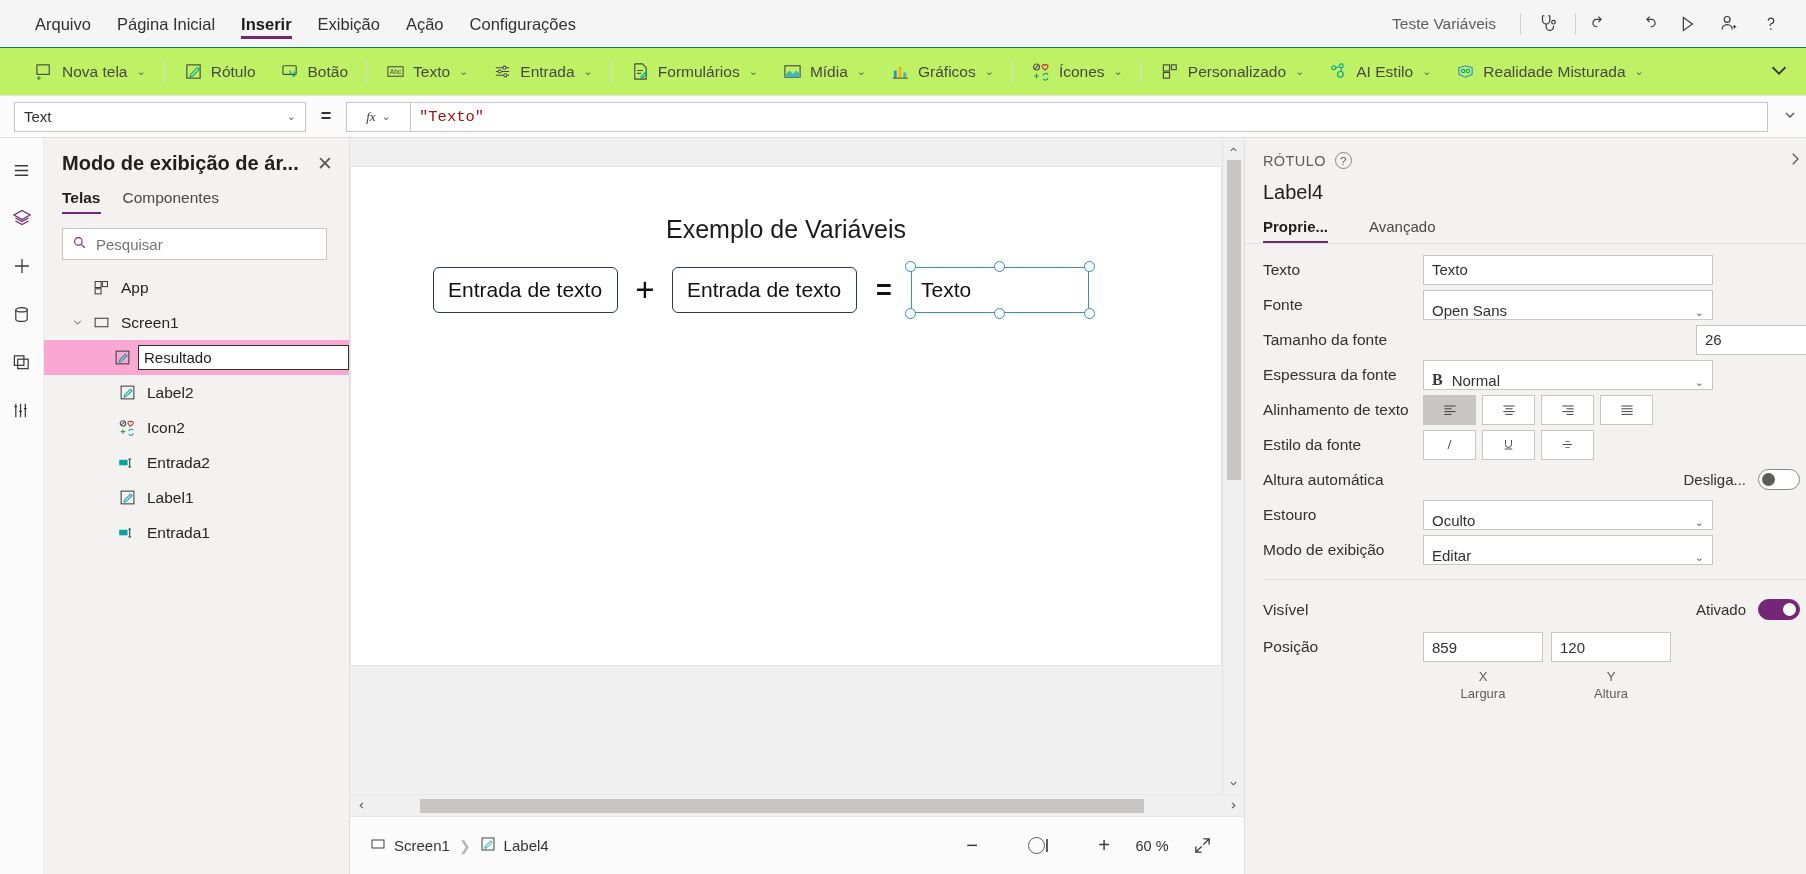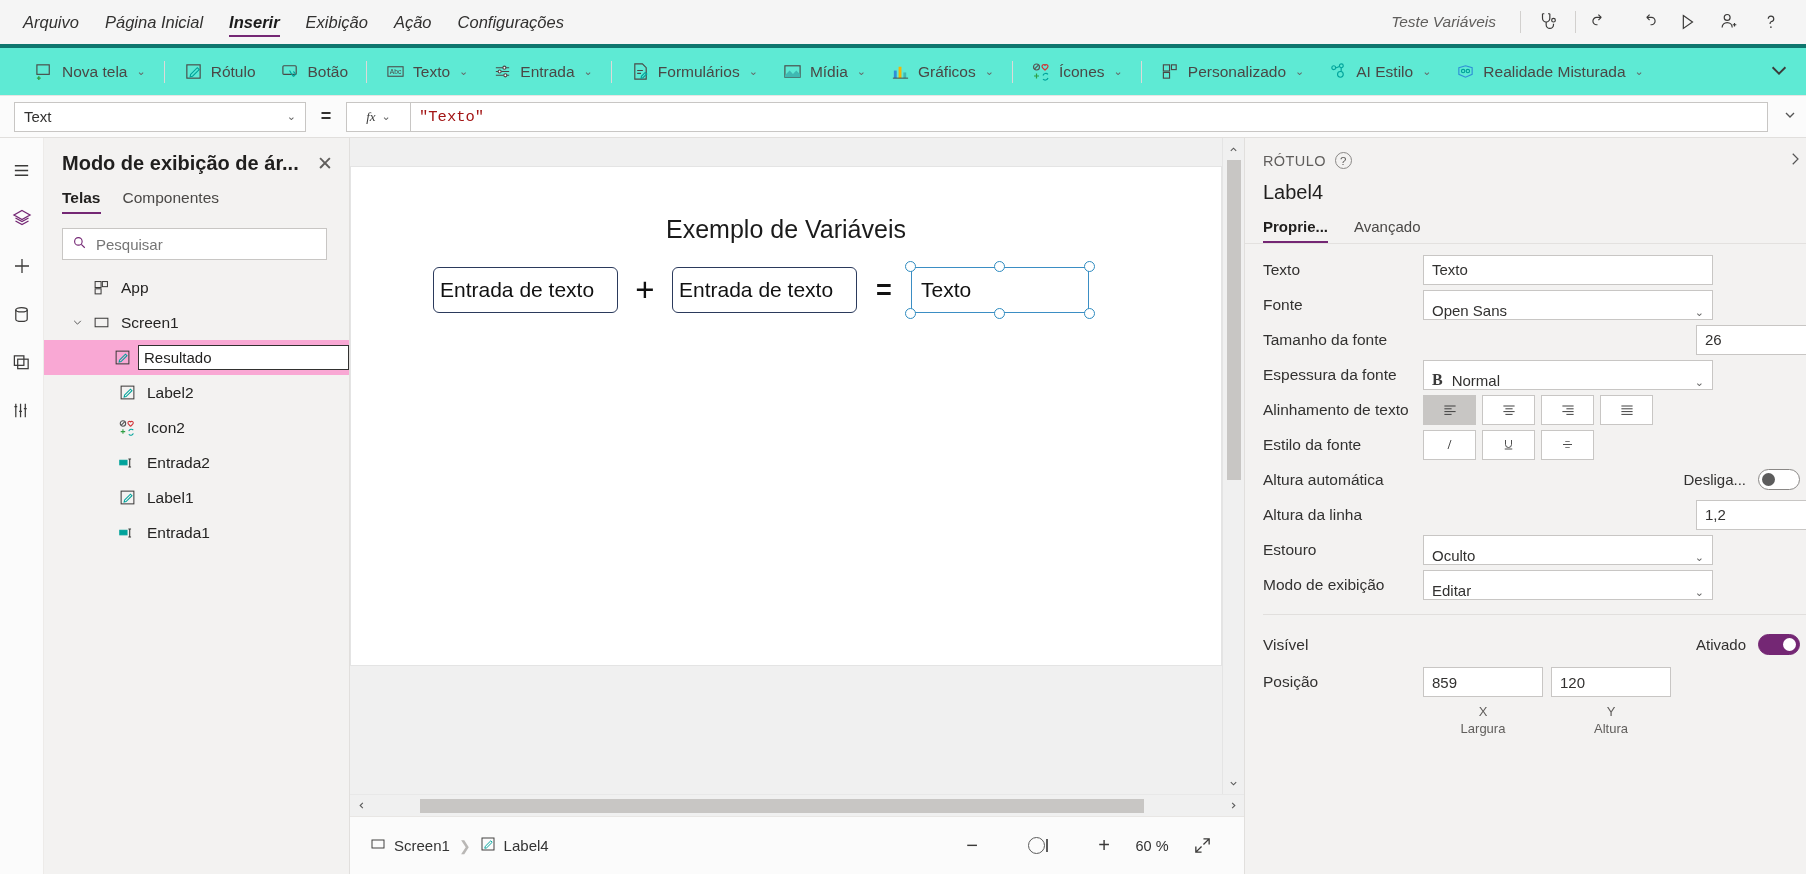--- a/index.html
+++ b/index.html
@@ -10,24 +10,23 @@
     overflow: hidden;
     color: #333;
   }
   .app { width: 1806px; height: 874px; display: flex; flex-direction: column; position: relative; }
 
   
   .menubar {
     height: 48px; min-height: 48px;
     background: #f5f5f5;
     display: flex; align-items: center;
-    padding-left: 10px;
-    border-bottom: 4px solid #0f766e;
+    padding-left: 22px;
+    border-bottom: 1px solid #0f766e;
     position: relative;
-    font-style: italic;
   }
   .menu-item {
     font-size: 16.5px; color: #323130;
     padding: 0 13px; height: 48px; line-height: 48px;
     cursor: pointer; position: relative; white-space: nowrap;
   }
   .menu-item.active { font-weight: bold; color: #1b1b1b; }
   .menu-item.active::after {
     content: ""; position: absolute; left: 13px; right: 13px; bottom: 9px;
     height: 2.5px; background: #742774;
@@ -40,21 +39,21 @@
   .vdiv { width: 1px; height: 22px; background: #d2d0ce; margin: 0 6px; }
   .ico-btn {
     width: 42px; height: 40px; display: flex; align-items: center; justify-content: center;
     cursor: pointer; color: #3b3a39;
   }
   .ico-btn svg { display: block; }
 
   
   .toolbar {
     height: 48px; min-height: 48px;
-    background: #5eead4;
+    background: #bef264;
     display: flex; align-items: center;
     padding-left: 22px; gap: 0px;
     border-bottom: 1px solid #e7e5e3;
     position: relative; overflow: hidden;
   }
   .tb-item {
     display: flex; align-items: center; gap: 7px;
     padding: 0 12px; height: 34px; cursor: pointer;
     font-size: 15.5px; color: #4a4846; white-space: nowrap;
   }
@@ -161,21 +160,21 @@
   }
   .screen-title {
     position: absolute; left: 0; right: 0; top: 48px; text-align: center;
     font-size: 25px; color: #1b1b1b; font-family: "Liberation Sans", sans-serif;
   }
   .eqrow {
     position: absolute; left: 82px; top: 100px; display: flex; align-items: center; gap: 0;
   }
   .txtinput {
     width: 185px; height: 46px; border: 1.3px solid #2b3a5c; border-radius: 6px;
-    display: flex; align-items: center; padding: 0 6px;
+    display: flex; align-items: center; padding: 0 14px;
     font-size: 21px; color: #111; background: #fff;
   }
   .op { font-size: 33px; color: #111; width: 54px; text-align: center; font-weight: 400; }
   .op-eq { font-size: 27px; color: #111; width: 54px; text-align: center; font-weight: 700; }
   .sel-wrap { position: relative; }
   .sel-label {
     width: 178px; height: 46px; border: 1.2px solid #3b8ec4;
     display: flex; align-items: center; padding: 0 9px;
     font-size: 21px; color: #111; background: #fff;
   }
@@ -230,21 +229,21 @@
   }
   .pp-head { padding: 14px 16px 0 18px; position: relative; }
   .pp-kicker { font-size: 14.5px; color: #605e5c; letter-spacing: .4px; display: flex; align-items: center; gap: 9px; }
   .qmark {
     width: 17px; height: 17px; border: 1.3px solid #8a8886; border-radius: 50%;
     font-size: 11.5px; display: inline-flex; align-items: center; justify-content: center;
     color: #605e5c; cursor: pointer;
   }
   .pp-name { font-size: 20px; color: #201f1e; margin-top: 12px; }
   .pp-collapse { position: absolute; right: 2px; top: 12px; font-size: 20px; color: #555; cursor: pointer; }
-  .pp-tabs { display: flex; gap: 26px; padding: 0 18px; margin-top: 14px; border-bottom: 1px solid #e3e1df; }
+  .pp-tabs { display: flex; gap: 41px; padding: 0 18px; margin-top: 14px; border-bottom: 1px solid #e3e1df; }
   .pp-tab { font-size: 15px; color: #4a4846; padding-bottom: 8px; cursor: pointer; position: relative; }
   .pp-tab.active { font-weight: bold; color: #201f1e; }
   .pp-tab.active::after { content:""; position:absolute; left:0; right:0; bottom:0; height:2.5px; background:#742774; }
 
   .pp-body { flex: 1; overflow: hidden; padding-top: 8px; }
   .prow { display: flex; align-items: center; height: 35px; padding: 0 0 0 18px; margin-bottom: 0; }
   .plabel { font-size: 15.5px; color: #323130; width: 160px; flex-shrink: 0; }
   .pctl { flex: 1; display: flex; align-items: center; justify-content: flex-start; padding-right: 0; }
   .pinput {
     height: 30px; border: 1px solid #c8c6c4; background: #fff;
@@ -861,26 +860,20 @@
           <div class="pctl">
             <div class="toggle-row">
               <span class="tg-text">Desliga...</span>
               <span class="toggle off">
                   <span class="knob"></span>
                 </span>
             </div>
           </div>
         </div>
 
-        <div class="prow">
-          <div class="plabel">Altura da linha</div>
-          <div class="pctl" style="justify-content:flex-end">
-            <div class="pinput narrow" style="margin-right:-10px">1,2</div>
-          </div>
-        </div>
 
         <div class="prow">
           <div class="plabel">Estouro</div>
           <div class="pctl">
             <div class="pselect">
               <span class="pv">Oculto</span>
               <span class="chev">⌄</span>
             </div>
           </div>
         </div>

